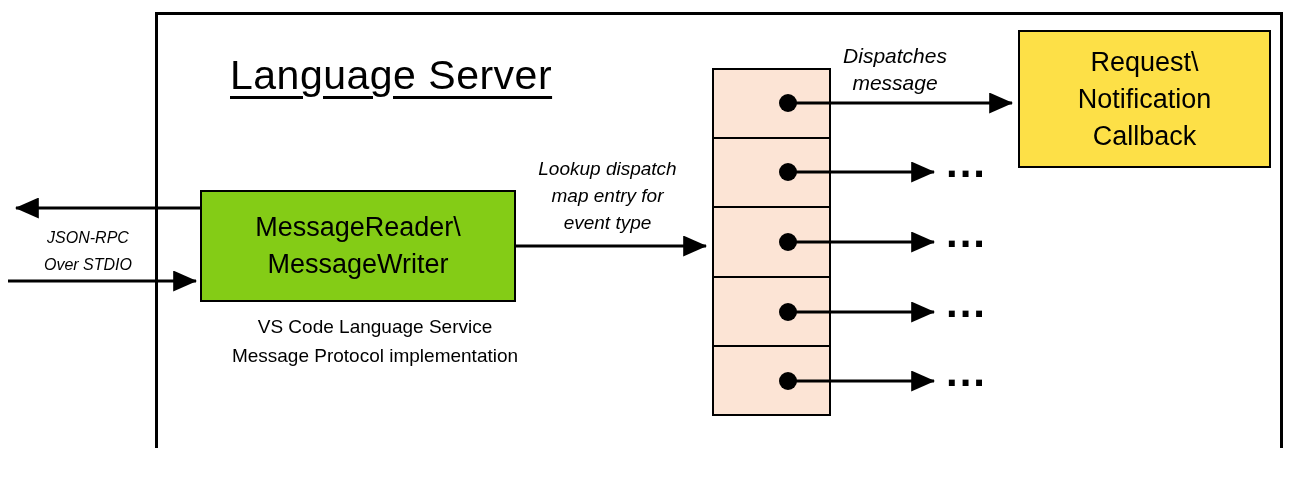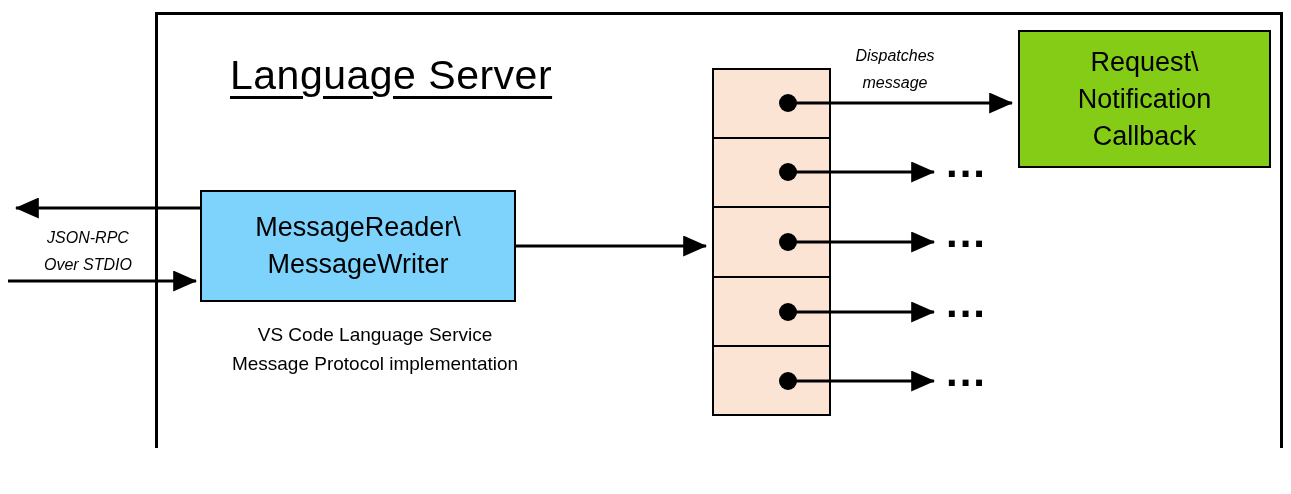--- a/index.html
+++ b/index.html
@@ -23,35 +23,35 @@
 
   .io-label { left:18px; top:224px; width:140px; font-size:16px; line-height:27px; }
 
   .message-box {
     left:200px; top:190px; width:316px; height:112px;
     border:2.5px solid #000;
     display:flex; align-items:center; justify-content:center;
   }
   .box-label { font-size:27px; line-height:37px; }
 
-  .msg-caption { left:185px; top:320px; width:380px; font-size:19px; line-height:29px; }
+  .msg-caption { left:185px; top:312px; width:380px; font-size:19px; line-height:29px; }
 
   .lookup-label { left:505px; top:155px; width:205px; font-size:19px; line-height:27px; }
 
   .dispatch-map {
     left:712px; top:68px; width:119px; height:348px;
     border:2.5px solid #000;
     display:flex; flex-direction:column;
   }
   .dispatch-map .cell { flex:1; border-bottom:2.5px solid #000; }
   .dispatch-map .cell:last-child { border-bottom:none; }
 
   .dispatch-caption { left:622px; top:423px; width:300px; font-size:19.5px; line-height:28px; }
 
-  .dispatches-label { left:828px; top:42px; width:134px; font-size:16px; line-height:27px; }
+  .dispatches-label { left:828px; top:42px; width:134px; font-size:21px; line-height:27px; }
 
   .callback-box {
     left:1018px; top:30px; width:253px; height:138px;
     border:2.5px solid #000;
     display:flex; align-items:center; justify-content:center;
   }
 
   .right-note { left:985px; top:187px; width:292px; font-size:19.5px; line-height:29px; }
 
   .ellipsis { left:946px; width:80px; font-size:42px; font-weight:bold; line-height:42px; letter-spacing:2px; }
@@ -67,42 +67,45 @@
 
 <div class="canvas">
 
   <div class="abs frame"></div>
 
   <div class="abs title">Language Server</div>
 
   <div class="abs io-label pre italic center">JSON-RPC
 Over STDIO</div>
 
-  <div class="abs message-box" style="background-color: #7dd3fc;">
+  <div class="abs message-box" style="background-color: #84cc16;">
     <div class="box-label pre center">MessageReader\
 MessageWriter</div>
   </div>
 
   <div class="abs msg-caption pre center">VS Code Language Service
 Message Protocol implementation</div>
 
+  <div class="abs lookup-label pre italic center">Lookup dispatch
+map entry for
+event type</div>
 
   <div class="abs dispatch-map" style="background-color: rgb(252, 228, 213);">
     <div class="cell"></div>
     <div class="cell"></div>
     <div class="cell"></div>
     <div class="cell"></div>
     <div class="cell"></div>
   </div>
 
 
   <div class="abs dispatches-label pre italic center">Dispatches
 message</div>
 
-  <div class="abs callback-box" style="background-color: #84cc16;">
+  <div class="abs callback-box" style="background-color: #fde047;">
     <div class="box-label pre center">Request\
 Notification
 Callback</div>
   </div>
 
 
   <div class="abs ellipsis e1">...</div>
   <div class="abs ellipsis e2">...</div>
   <div class="abs ellipsis e3">...</div>
   <div class="abs ellipsis e4">...</div>

